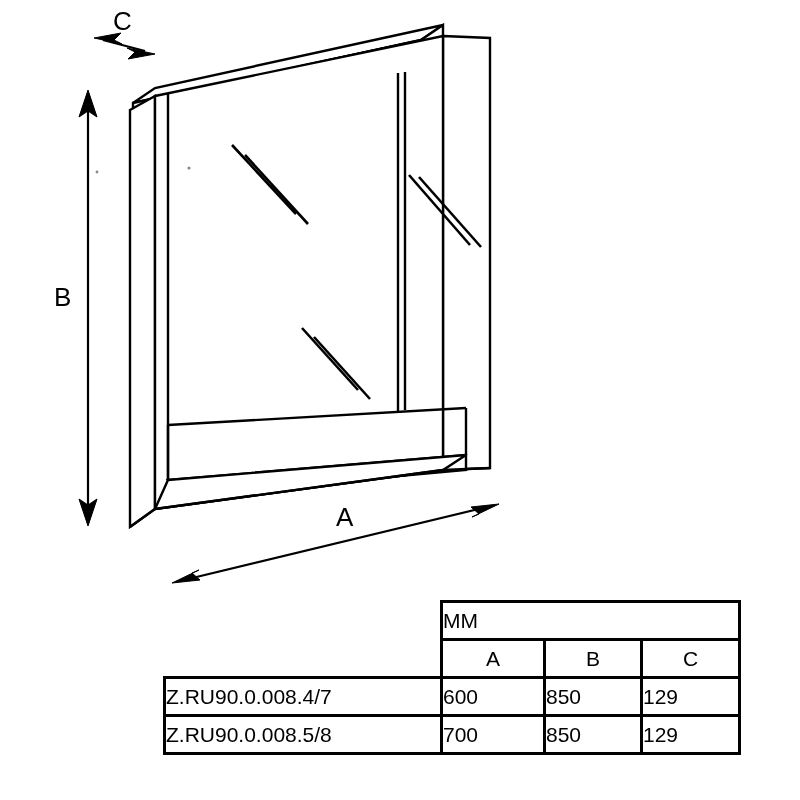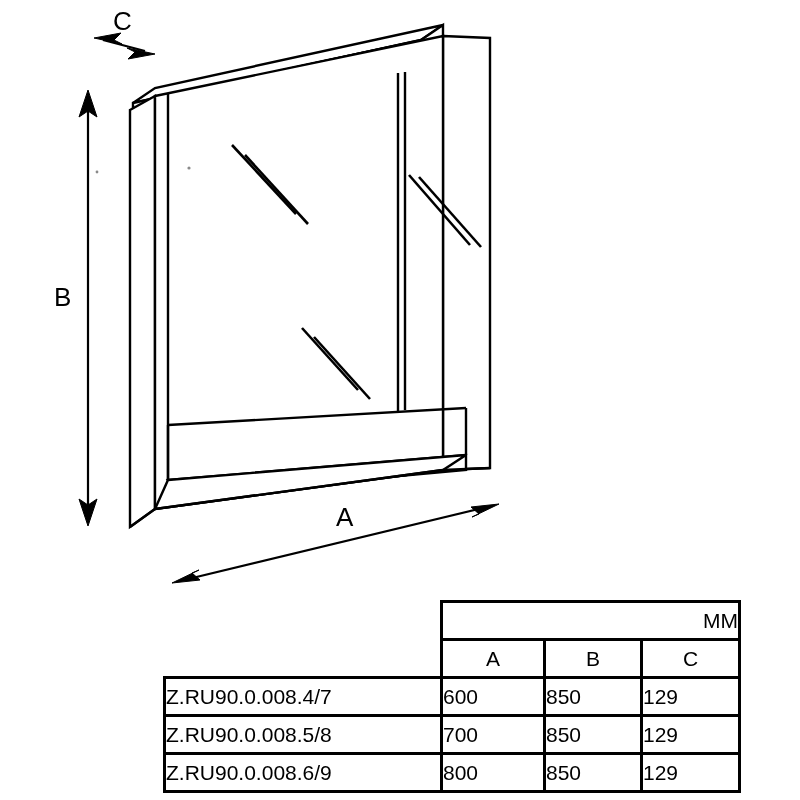--- a/index.html
+++ b/index.html
@@ -65,21 +65,21 @@
     box-sizing: border-box;
   }
 
   .cell-blank { border: none; background: transparent; }
 
   .cell-unit {
     border-top: 3px solid #000;
     border-bottom: 3px solid #000;
     border-left: 3px solid #000;
     border-right: 3px solid #000;
-    text-align: right;
+    text-align: left;
     height: 46px;
   }
 
   .cell-colhead {
     border-bottom: 3px solid #000;
     border-left: 3px solid #000;
     border-right: 3px solid #000;
     text-align: center;
     height: 33px;
   }
@@ -207,22 +207,16 @@
         <td class="cell-value">600</td>
         <td class="cell-value">850</td>
         <td class="cell-value">129</td>
       </tr>
       <tr>
         <td class="cell-model">Z.RU90.0.008.5/8</td>
         <td class="cell-value">700</td>
         <td class="cell-value">850</td>
         <td class="cell-value">129</td>
       </tr>
-      <tr>
-        <td class="cell-model">Z.RU90.0.008.6/9</td>
-        <td class="cell-value">800</td>
-        <td class="cell-value">850</td>
-        <td class="cell-value">129</td>
-      </tr>
     </tbody>
   </table>
 
 </div>
 
 </body></html>

